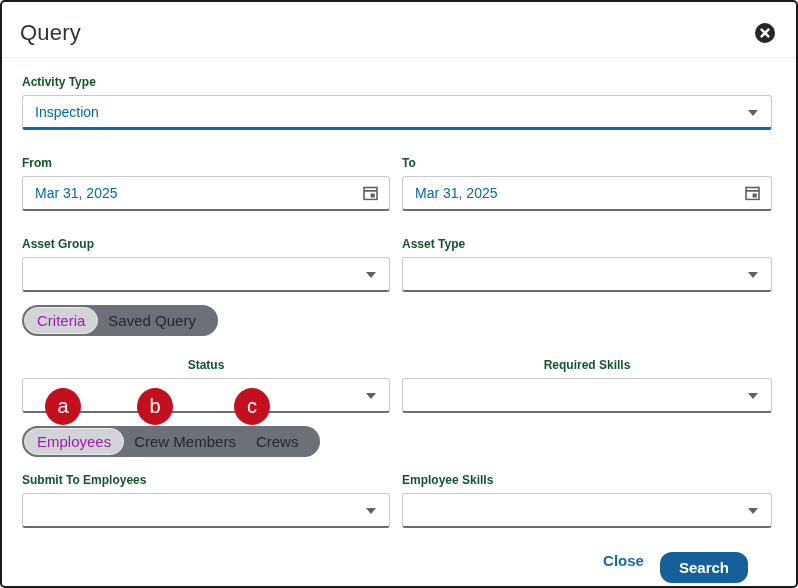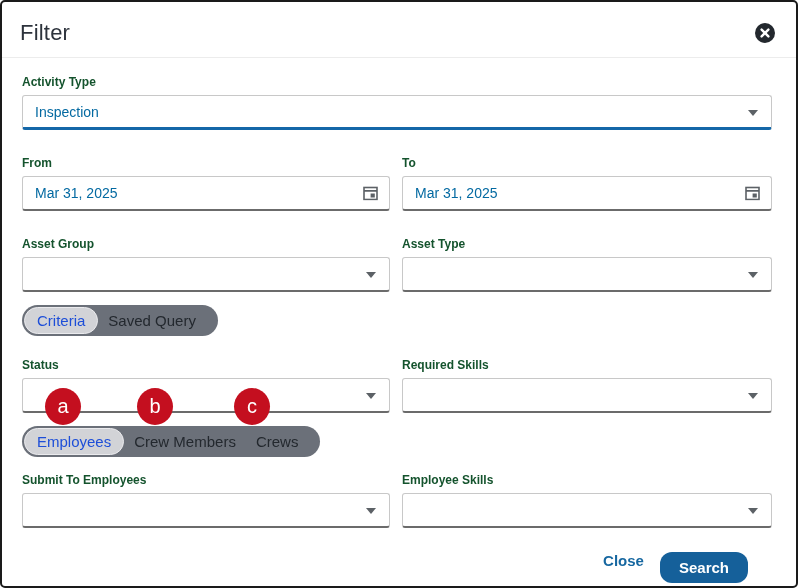--- a/index.html
+++ b/index.html
@@ -39,21 +39,21 @@
     color: #14532d;
     margin-bottom: 6px;
   }
   .row-single { margin-top: 17px; }
   .row-two {
     display: grid;
     grid-template-columns: 368px 1fr;
     column-gap: 12px;
   }
   .mt-26 { margin-top: 26px; }
-  .mt-22 { margin-top: 22px; }
+  .mt-22 { margin-top: 22px; text-align: center; }
   .mt-16 { margin-top: 16px; }
   .control {
     position: relative;
     height: 35px;
     background: #fff;
     border: 1px solid #c8c8c8;
     border-bottom: 2px solid #6b6b6b;
     border-radius: 3px;
     display: flex;
     align-items: center;
@@ -101,21 +101,21 @@
     padding: 0 10px;
     height: 27px;
     line-height: 27px;
     border-radius: 14px;
     cursor: pointer;
     white-space: nowrap;
   }
   .seg.selected {
     background: #d2d3d7;
     border: 1px solid #ebebee;
-    color: #1d4ed8;
+    color: #a21caf;
     padding: 0 12px;
     line-height: 25px;
   }
   .status-wrap { position: relative; }
   .badge {
     position: absolute;
     width: 36px;
     height: 37px;
     border-radius: 50%;
     background: #c40f1f;
@@ -155,21 +155,21 @@
     padding: 0 19px;
     cursor: pointer;
   }
 </style>
 </head>
 <body>
 
 <div class="dialog">
 
   <div class="header">
-    <div class="title">Filter</div>
+    <div class="title">Query</div>
     <span class="close-btn">
       <svg width="22" height="22" viewBox="0 0 22 22">
         <circle cx="11" cy="11" r="10" fill="#23282e"></circle>
         <path d="M7.6 7.6 L14.4 14.4 M14.4 7.6 L7.6 14.4" stroke="#ffffff" stroke-width="2.4" stroke-linecap="round"></path>
       </svg>
     </span>
   </div>
 
   <div class="content">
 

